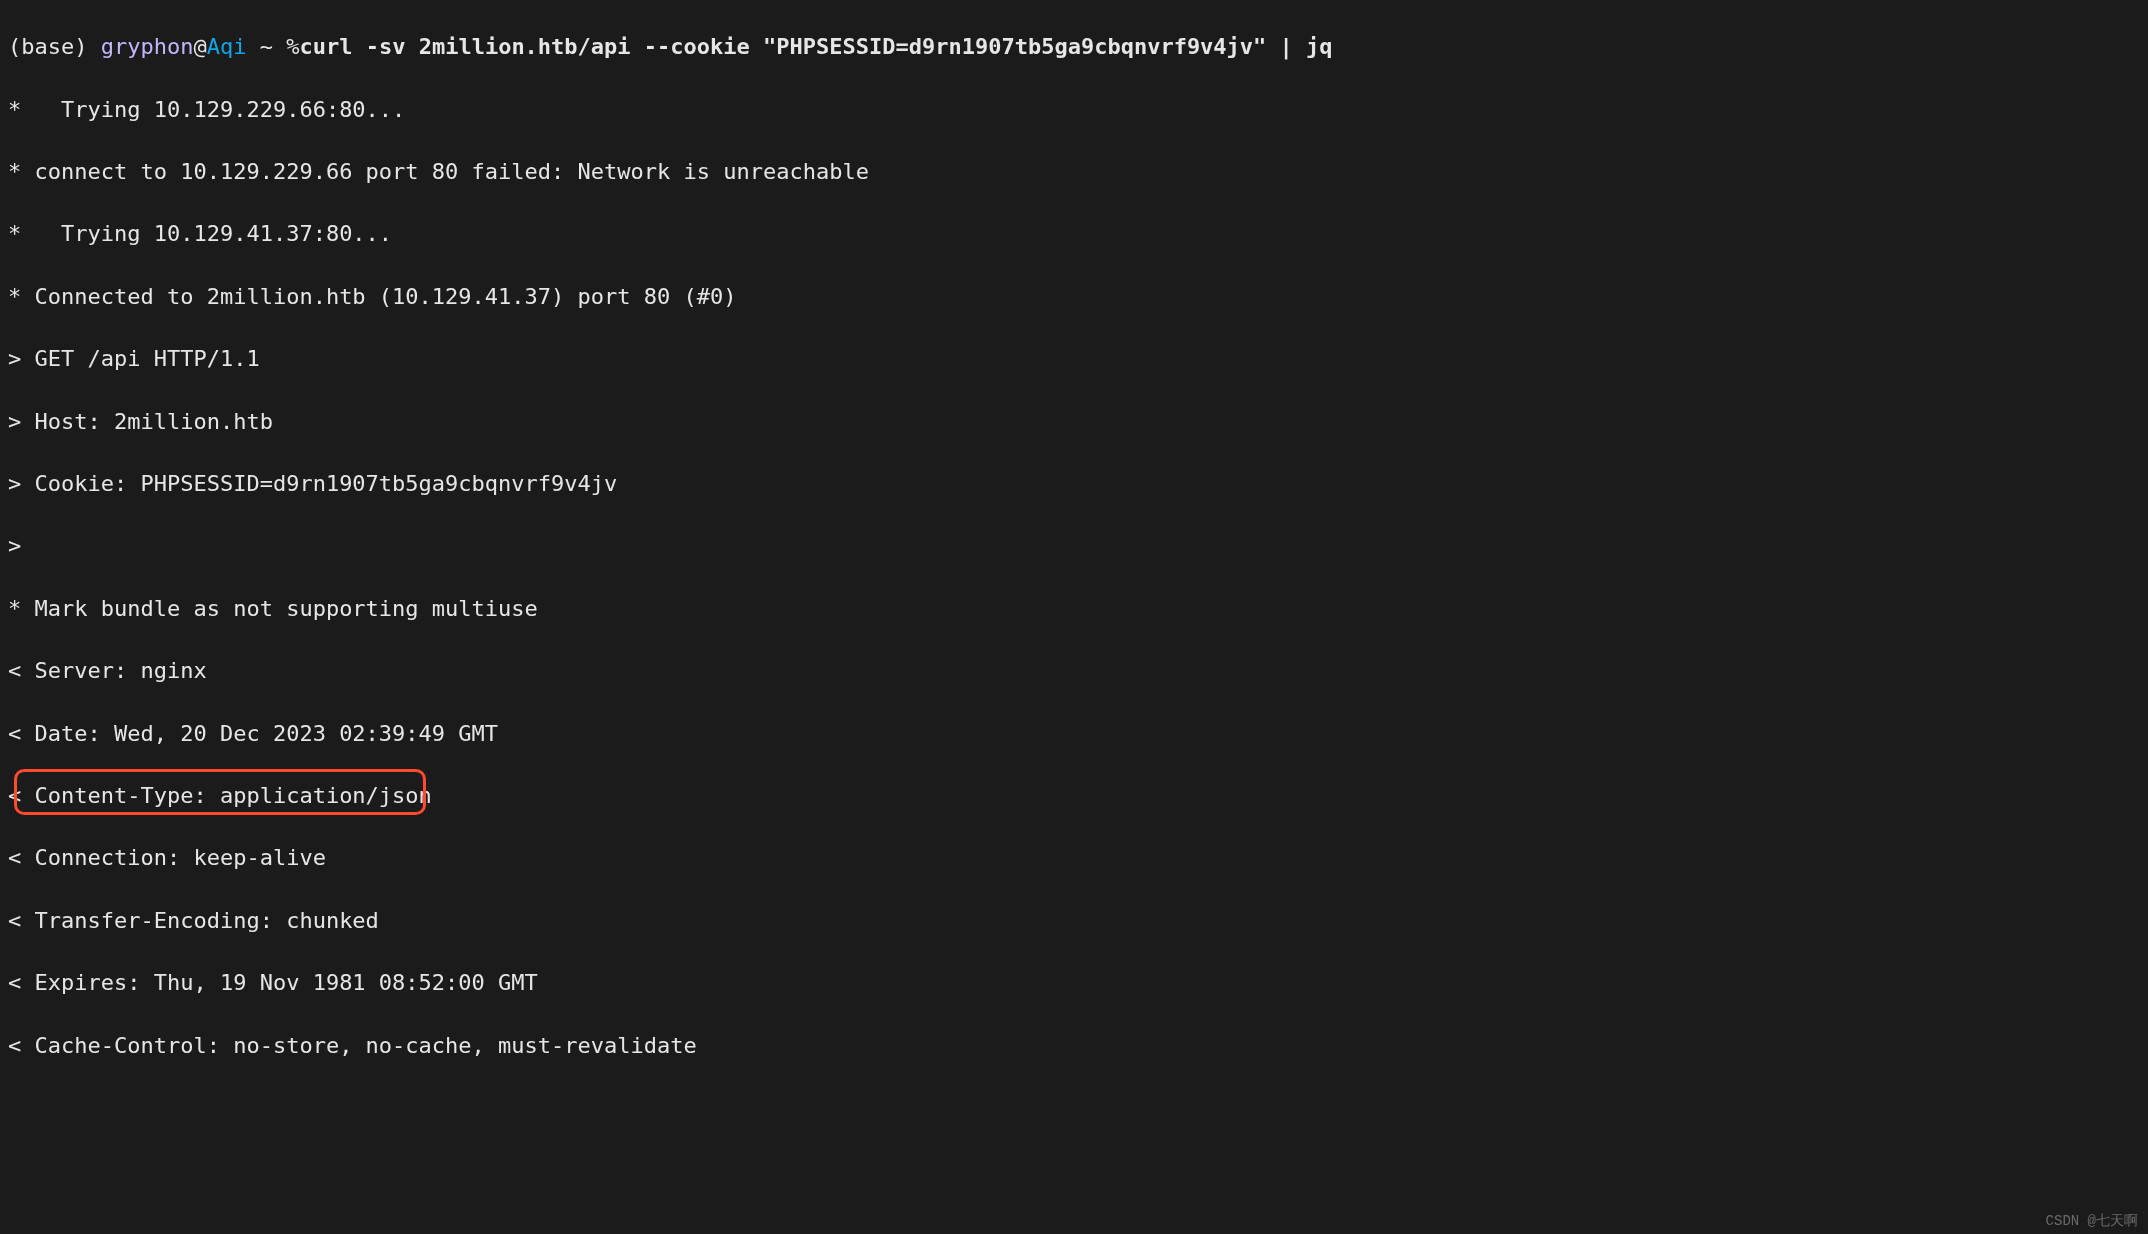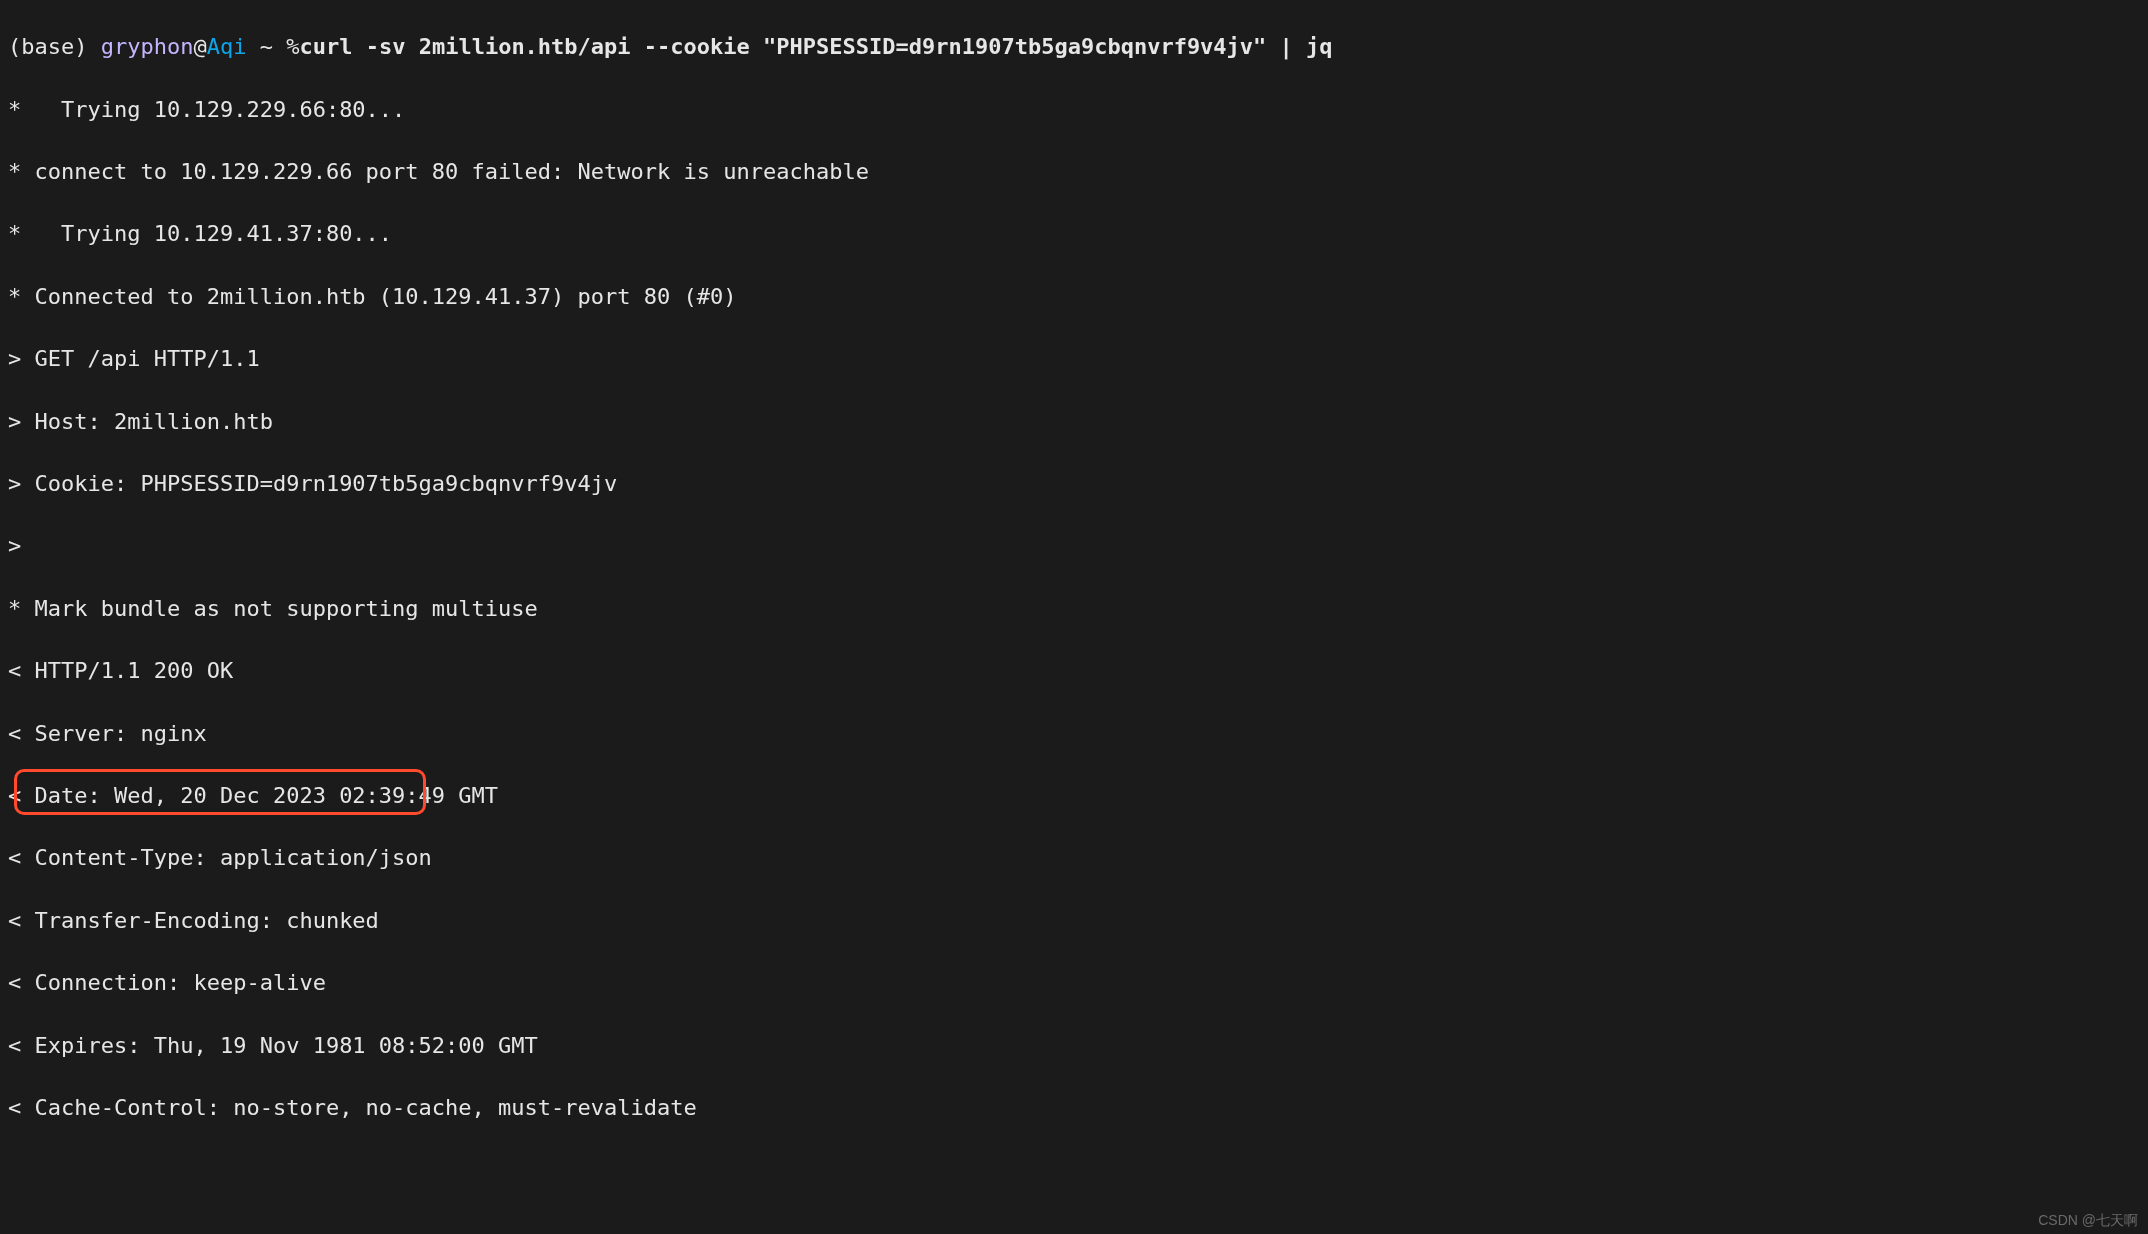--- a/index.html
+++ b/index.html
@@ -27,45 +27,44 @@
     position: absolute;
     border: 3px solid #ff4a2e;
     border-radius: 10px;
     pointer-events: none;
   }
   .watermark {
     position: absolute;
     right: 10px;
     bottom: 4px;
     color: #8a8a8a;
-    font-family: Liberation Sans, sans-serif;
+    font-family: Liberation Mono, monospace;
     font-size: 14px;
     opacity: 0.7;
   }
 </style>
 </head>
 <body>
 
 <div class="terminal">
 <div><span class="prompt-env">(base)</span> <span class="prompt-user">gryphon</span>@<span class="prompt-host">Aqi</span> <span>~</span> <span>%</span><span class="cmd">curl -sv 2million.htb/api --cookie "PHPSESSID=d9rn1907tb5ga9cbqnvrf9v4jv" | jq</span></div>
 <div>*   Trying 10.129.229.66:80...</div>
 <div>* connect to 10.129.229.66 port 80 failed: Network is unreachable</div>
 <div>*   Trying 10.129.41.37:80...</div>
 <div>* Connected to 2million.htb (10.129.41.37) port 80 (#0)</div>
 <div>&gt; GET /api HTTP/1.1</div>
 <div>&gt; Host: 2million.htb</div>
 <div>&gt; Cookie: PHPSESSID=d9rn1907tb5ga9cbqnvrf9v4jv</div>
 <div>&gt;</div>
 <div>* Mark bundle as not supporting multiuse</div>
-<div>&lt; HTTP/1.1 200 OK</div>
 <div>&lt; Server: nginx</div>
 <div>&lt; Date: Wed, 20 Dec 2023 02:39:49 GMT</div>
 <div>&lt; Content-Type: application/json</div>
+<div>&lt; Connection: keep-alive</div>
 <div>&lt; Transfer-Encoding: chunked</div>
-<div>&lt; Connection: keep-alive</div>
 <div>&lt; Expires: Thu, 19 Nov 1981 08:52:00 GMT</div>
 <div>&lt; Cache-Control: no-store, no-cache, must-revalidate</div>
 
 
 
 
 
 
 
 <div class="highlight-box" style="left:14px;top:769px;width:406px;height:40px;"></div>

